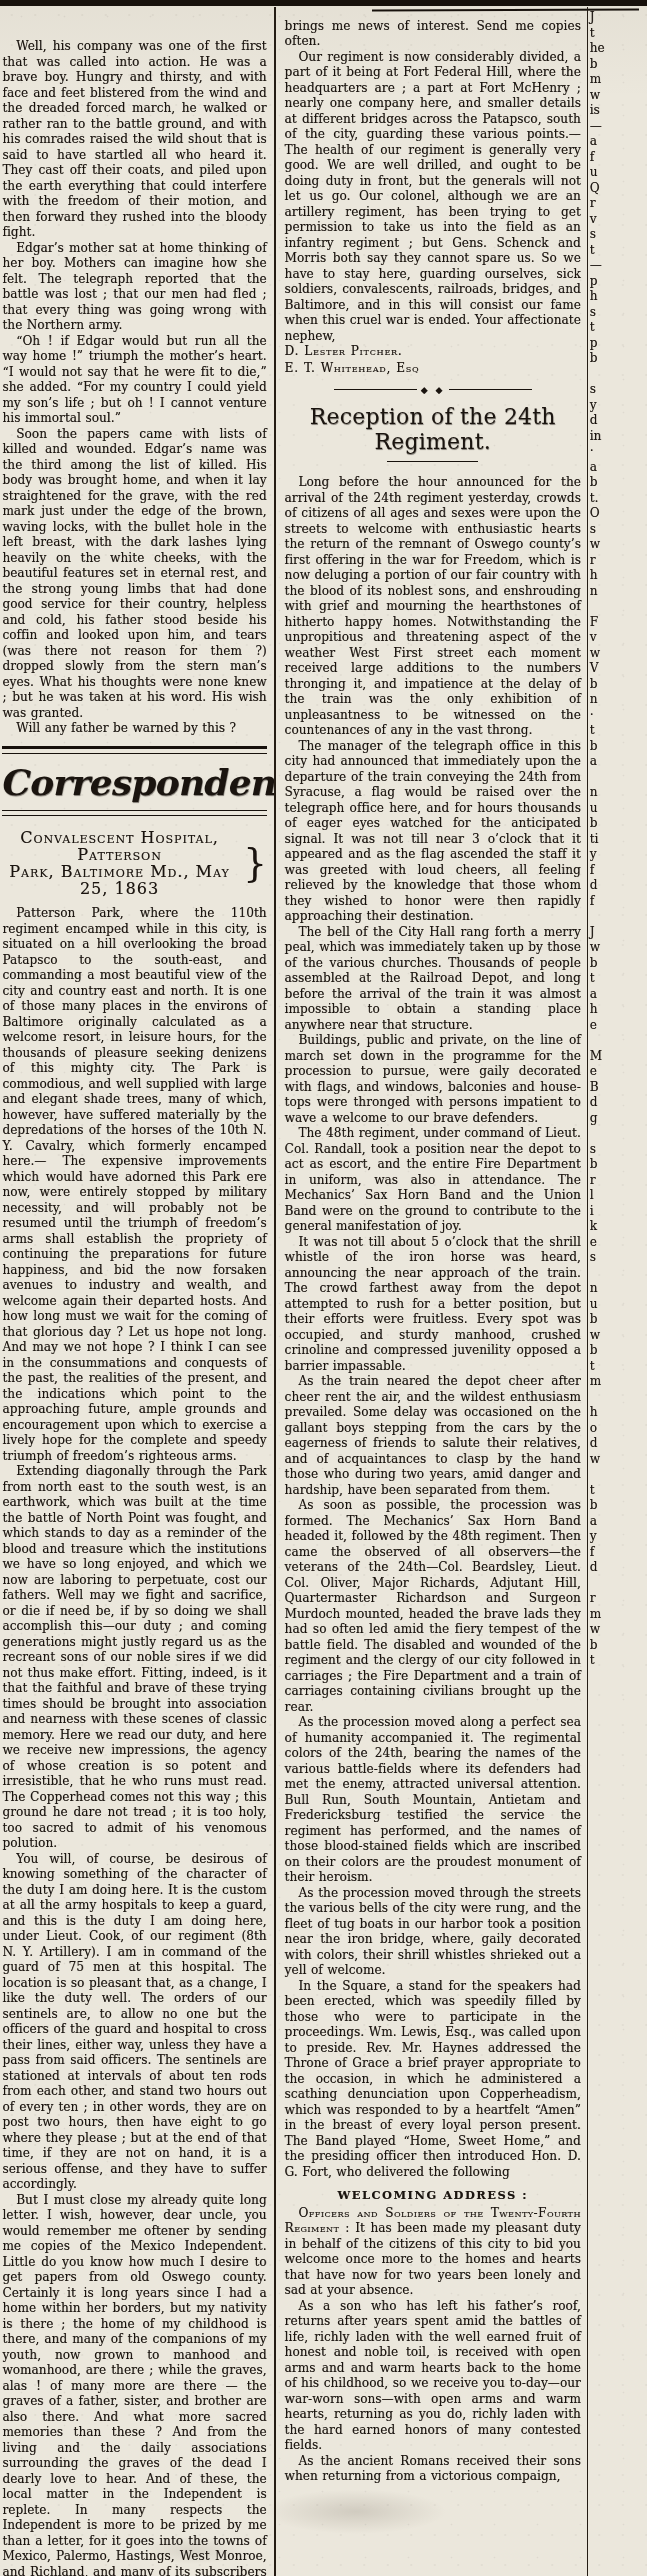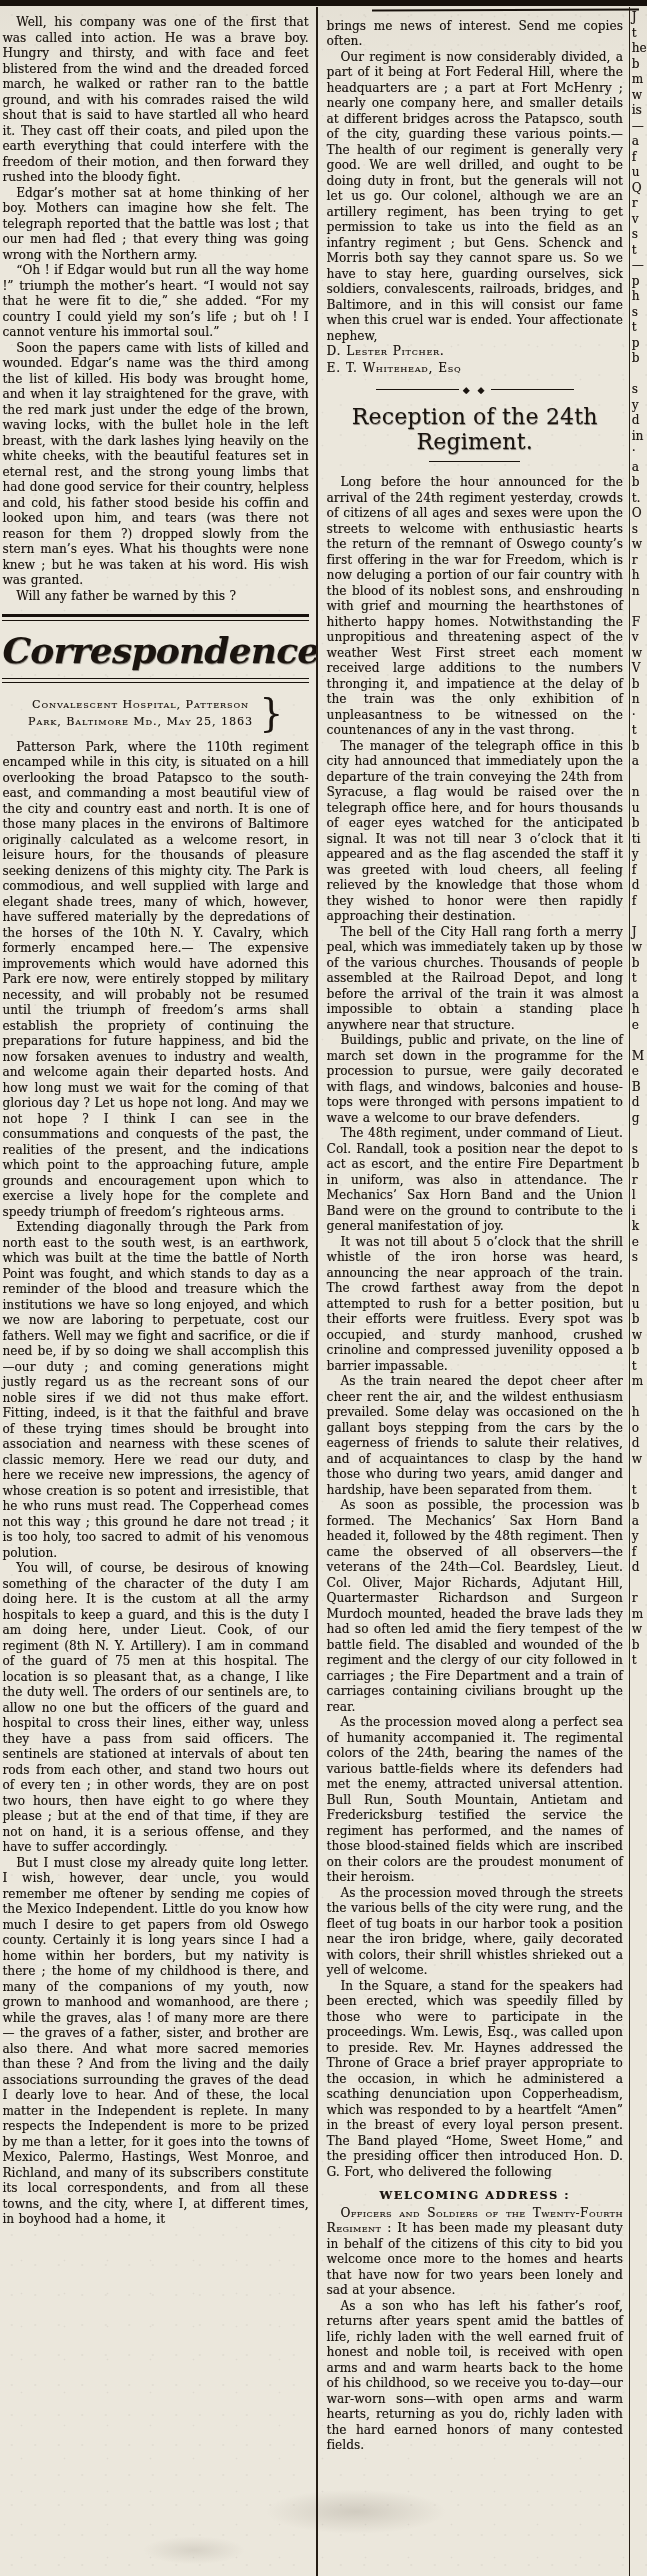--- a/index.html
+++ b/index.html
@@ -16,21 +16,21 @@
       radial-gradient(ellipse 73px 20px at 30% 99%, rgba(70,58,45,0.12), transparent 70%),
       linear-gradient(180deg, rgba(120,105,85,0.06), rgba(120,105,85,0.0) 97px);
     background-size: 23.5px 30px, 43px 33px, auto, auto, auto;
     font-family:"DejaVu Serif","Liberation Serif",serif;
   }
   .top-rule { position:absolute; top:0; left:0; right:0; height:5.7px; background:#17110c; }
   .top-rule-right { position:absolute; top:9px; left:372px; width:267px; height:1.6px; background:#17110c; transform:rotate(-0.25deg); }
 
   .cols { position:absolute; top:7.3px; left:0; right:0; bottom:0; display:flex; }
   .col { box-sizing:border-box; overflow:hidden; }
-  .col-left  { width:316px; padding:8px 7.3px 0 2.4px; }
+  .col-left  { width:274px; padding:8px 7.3px 0 2.4px;margin-top:24px; }
   .col-rule  { width:1.6px; background:#241c14; }
   .col-right { width:311px; padding:11.3px 5.7px 0 9px; }
   .edge-rule { width:1.6px; background:#241c14; }
   .edge-sliver {
     flex:1; overflow:hidden; padding:3.2px 0 0 1.6px;
     white-space:pre-line; font-size:12px; line-height:15.5px;
     text-shadow:0.3px 0.4px 0.6px rgba(26,20,15,0.45);
   }
 
   .body {
@@ -46,21 +46,21 @@
 
   .blackletter {
     margin:9.7px 0 8px; text-align:center;
     font-size:36px; line-height:39px; font-weight:bold; font-style:italic;
     letter-spacing:-0.8px;
     text-shadow:0.5px 0.6px 0.8px rgba(26,20,15,0.5);
   }
 
   .dateline { display:flex; justify-content:center; align-items:center; gap:6.5px; margin:13px 0 9.7px; }
   .dateline-lines { text-align:center; }
-  .dl { font-variant:small-caps; font-size:11px; line-height:17px; letter-spacing:1px;
+  .dl { font-variant:small-caps; font-size:16px; line-height:17px; letter-spacing:1px;
         text-shadow:0.3px 0.4px 0.6px rgba(26,20,15,0.45); }
   .brace { font-size:37px; font-weight:400; line-height:32px; transform:scaleY(1.05);
            text-shadow:0.3px 0.4px 0.6px rgba(26,20,15,0.45); }
 
   .signature { text-align:left; padding-right:23px; font-variant:small-caps; letter-spacing:0.8px; }
   .addressee { text-align:left; font-variant:small-caps; letter-spacing:0.8px; margin-top:1.6px; }
 
   .fancy-divider { display:flex; align-items:center; margin:8px 49px 3.2px; }
   .fancy-divider .line { flex:1; height:1.6px; background:#17110c; }
   .fancy-divider .glyphs { padding:0 4px; font-size:9px; letter-spacing:2.4px;
@@ -140,20 +140,21 @@
       <p class="body indent">As the train neared the depot cheer after cheer rent the air, and the wildest enthusiasm prevailed. Some delay was occasioned on the gallant boys stepping from the cars by the eagerness of friends to salute their relatives, and of acquaintances to clasp by the hand those who during two years, amid danger and hardship, have been separated from them.</p>
       <p class="body indent">As soon as possible, the procession was formed. The Mechanics’ Sax Horn Band headed it, followed by the 48th regiment. Then came the observed of all observers—the veterans of the 24th—Col. Beardsley, Lieut. Col. Oliver, Major Richards, Adjutant Hill, Quartermaster Richardson and Surgeon Murdoch mounted, headed the brave lads they had so often led amid the fiery tempest of the battle field. The disabled and wounded of the regiment and the clergy of our city followed in carriages ; the Fire Department and a train of carriages containing civilians brought up the rear.</p>
       <p class="body indent">As the procession moved along a perfect sea of humanity accompanied it. The regimental colors of the 24th, bearing the names of the various battle-fields where its defenders had met the enemy, attracted universal attention. Bull Run, South Mountain, Antietam and Fredericksburg testified the service the regiment has performed, and the names of those blood-stained fields which are inscribed on their colors are the proudest monument of their heroism.</p>
       <p class="body indent">As the procession moved through the streets the various bells of the city were rung, and the fleet of tug boats in our harbor took a position near the iron bridge, where, gaily decorated with colors, their shrill whistles shrieked out a yell of welcome.</p>
       <p class="body indent">In the Square, a stand for the speakers had been erected, which was speedily filled by those who were to participate in the proceedings. Wm. Lewis, Esq., was called upon to preside. Rev. Mr. Haynes addressed the Throne of Grace a brief prayer appropriate to the occasion, in which he administered a scathing denunciation upon Copperheadism, which was responded to by a heartfelt “Amen” in the breast of every loyal person present. The Band played “Home, Sweet Home,” and the presiding officer then introduced Hon. D. G. Fort, who delivered the following</p>
 
       <h4 class="subhead">Welcoming Address :</h4>
 
       <p class="body indent"><span class="small-caps">Officers and Soldiers of the Twenty-Fourth Regiment :</span><span> It has been made my pleasant duty in behalf of the citizens of this city to bid you welcome once more to the homes and hearts that have now for two years been lonely and sad at your absence.</span></p>
       <p class="body indent">As a son who has left his father’s roof, returns after years spent amid the battles of life, richly laden with the well earned fruit of honest and noble toil, is received with open arms and and warm hearts back to the home of his childhood, so we receive you to-day—our war-worn sons—with open arms and warm hearts, returning as you do, richly laden with the hard earned honors of many contested fields.</p>
+      <p class="body indent">As the ancient Romans received their sons when returning from a victorious compaign,</p>
     </div>
 
     <div class="edge-rule"></div>
     <div class="edge-sliver">J
 t
 he
 b
 m
 w
 is

